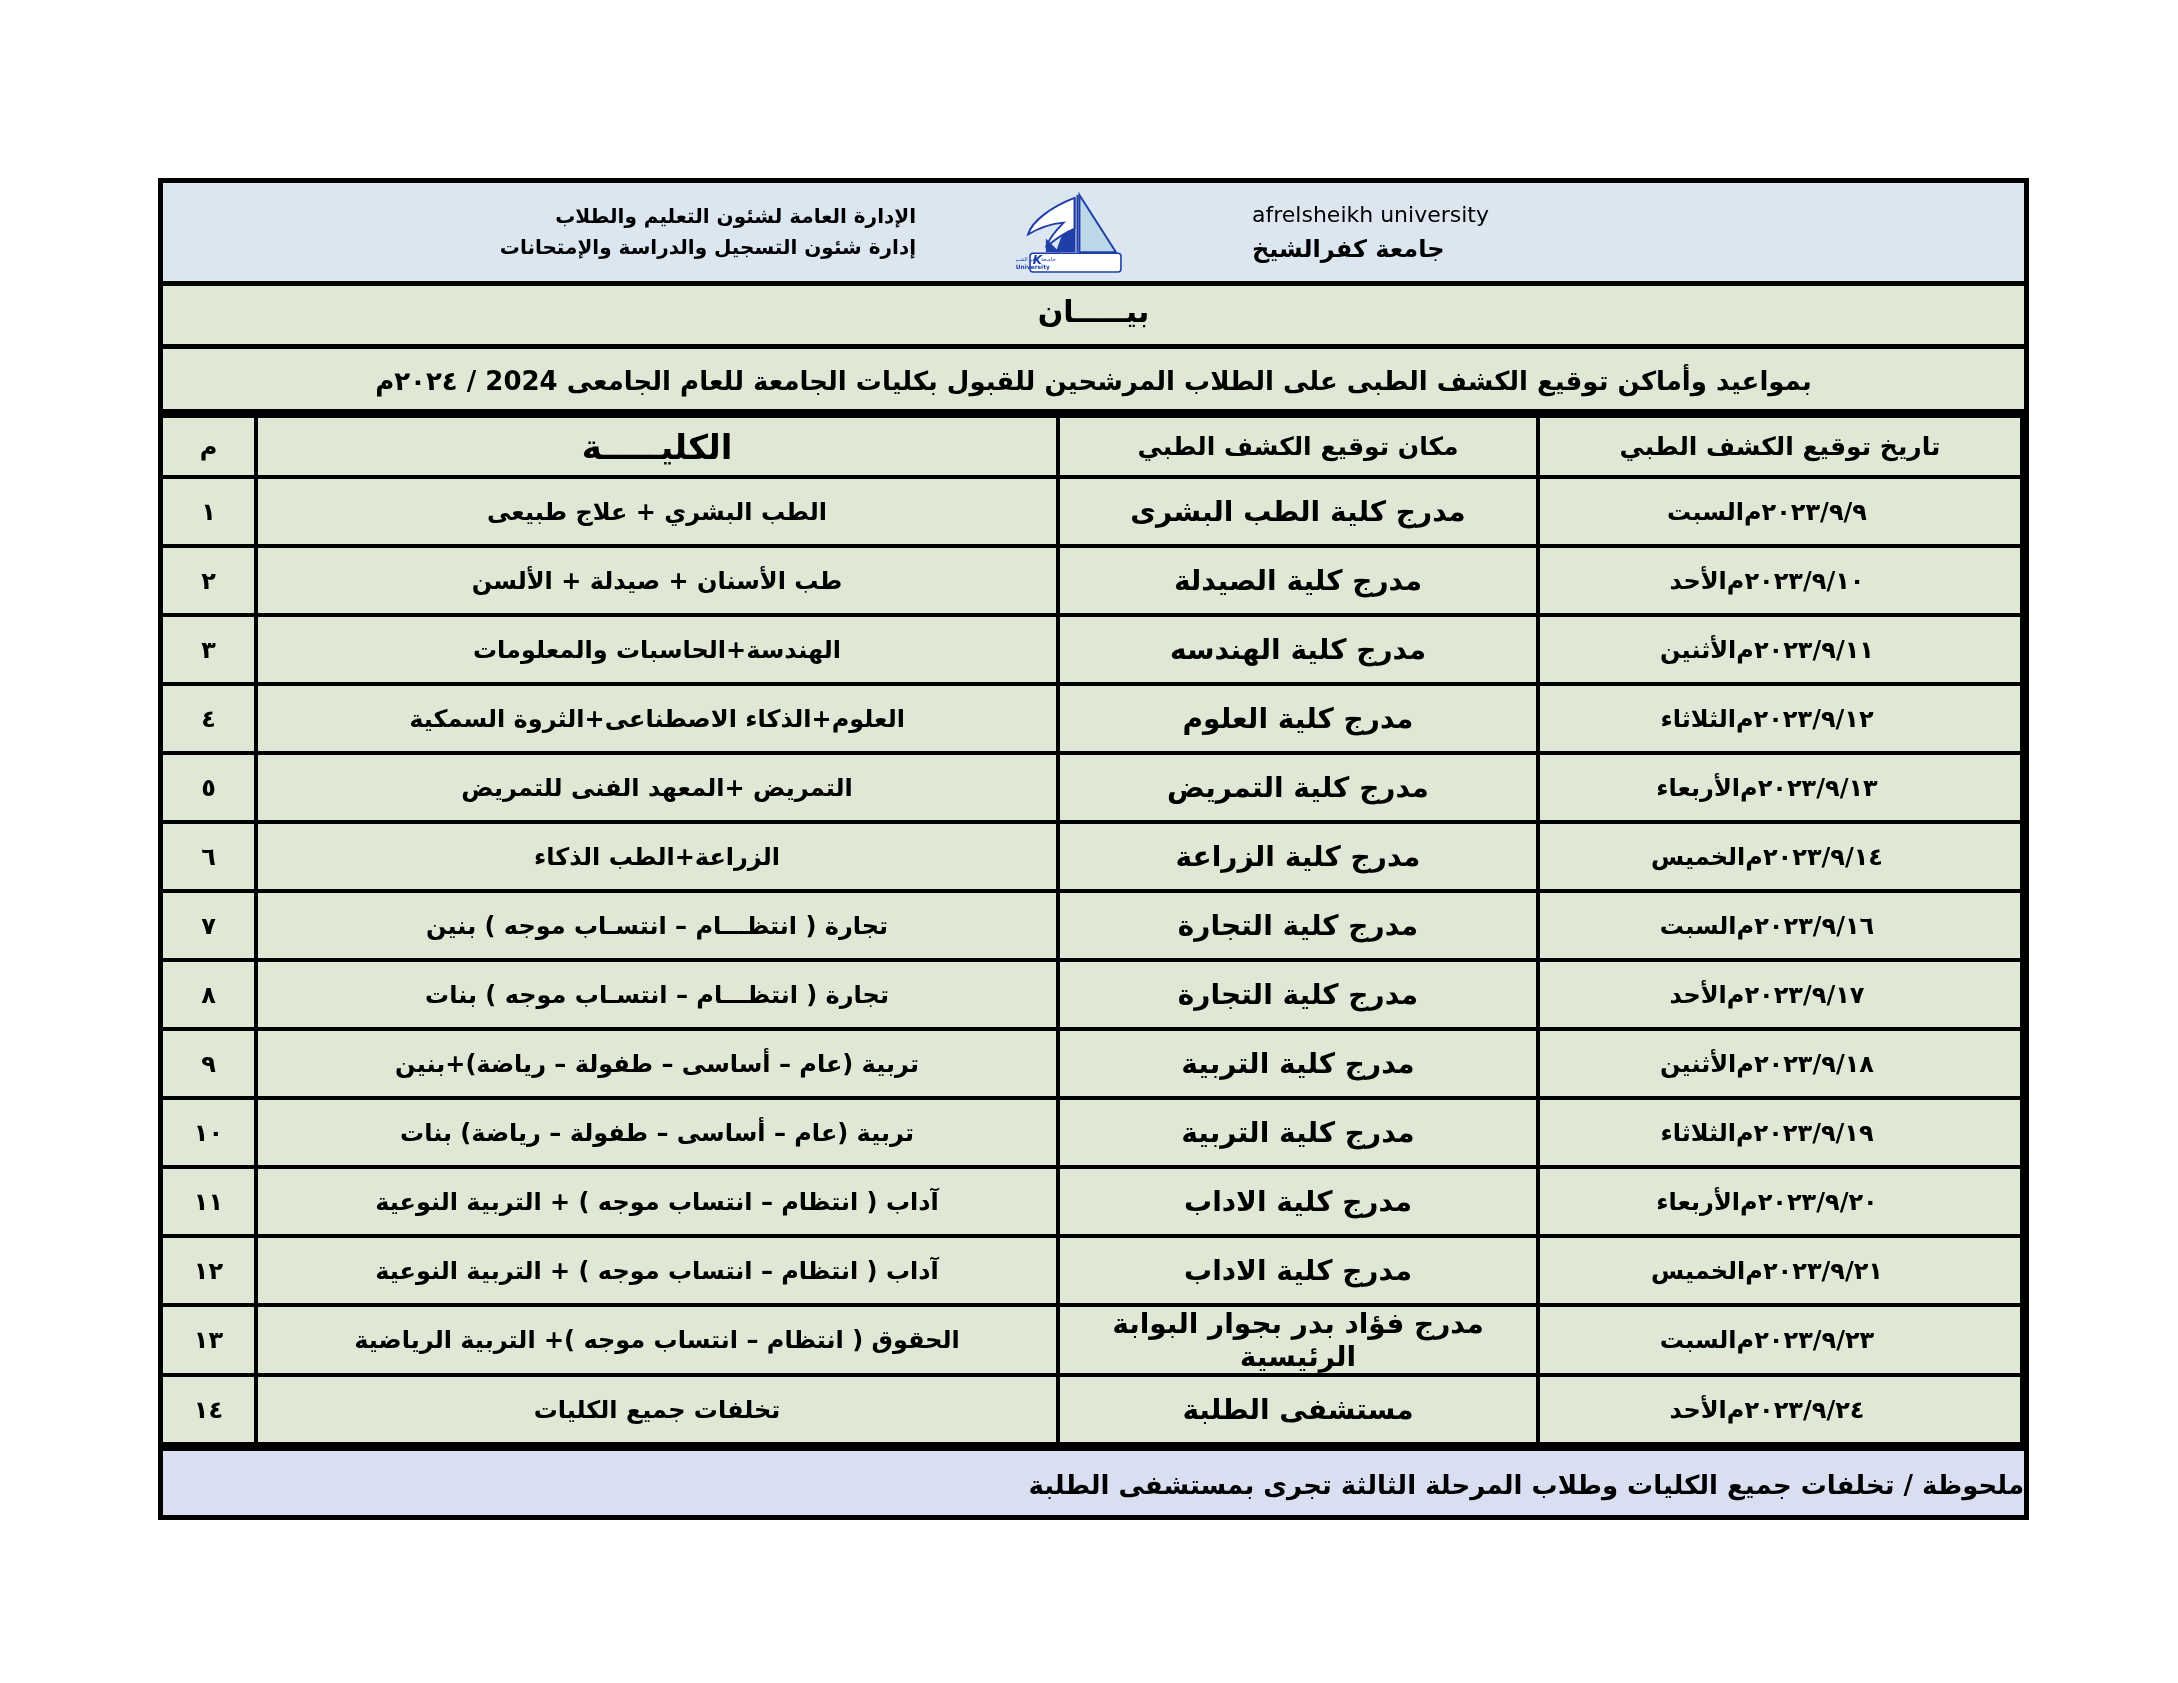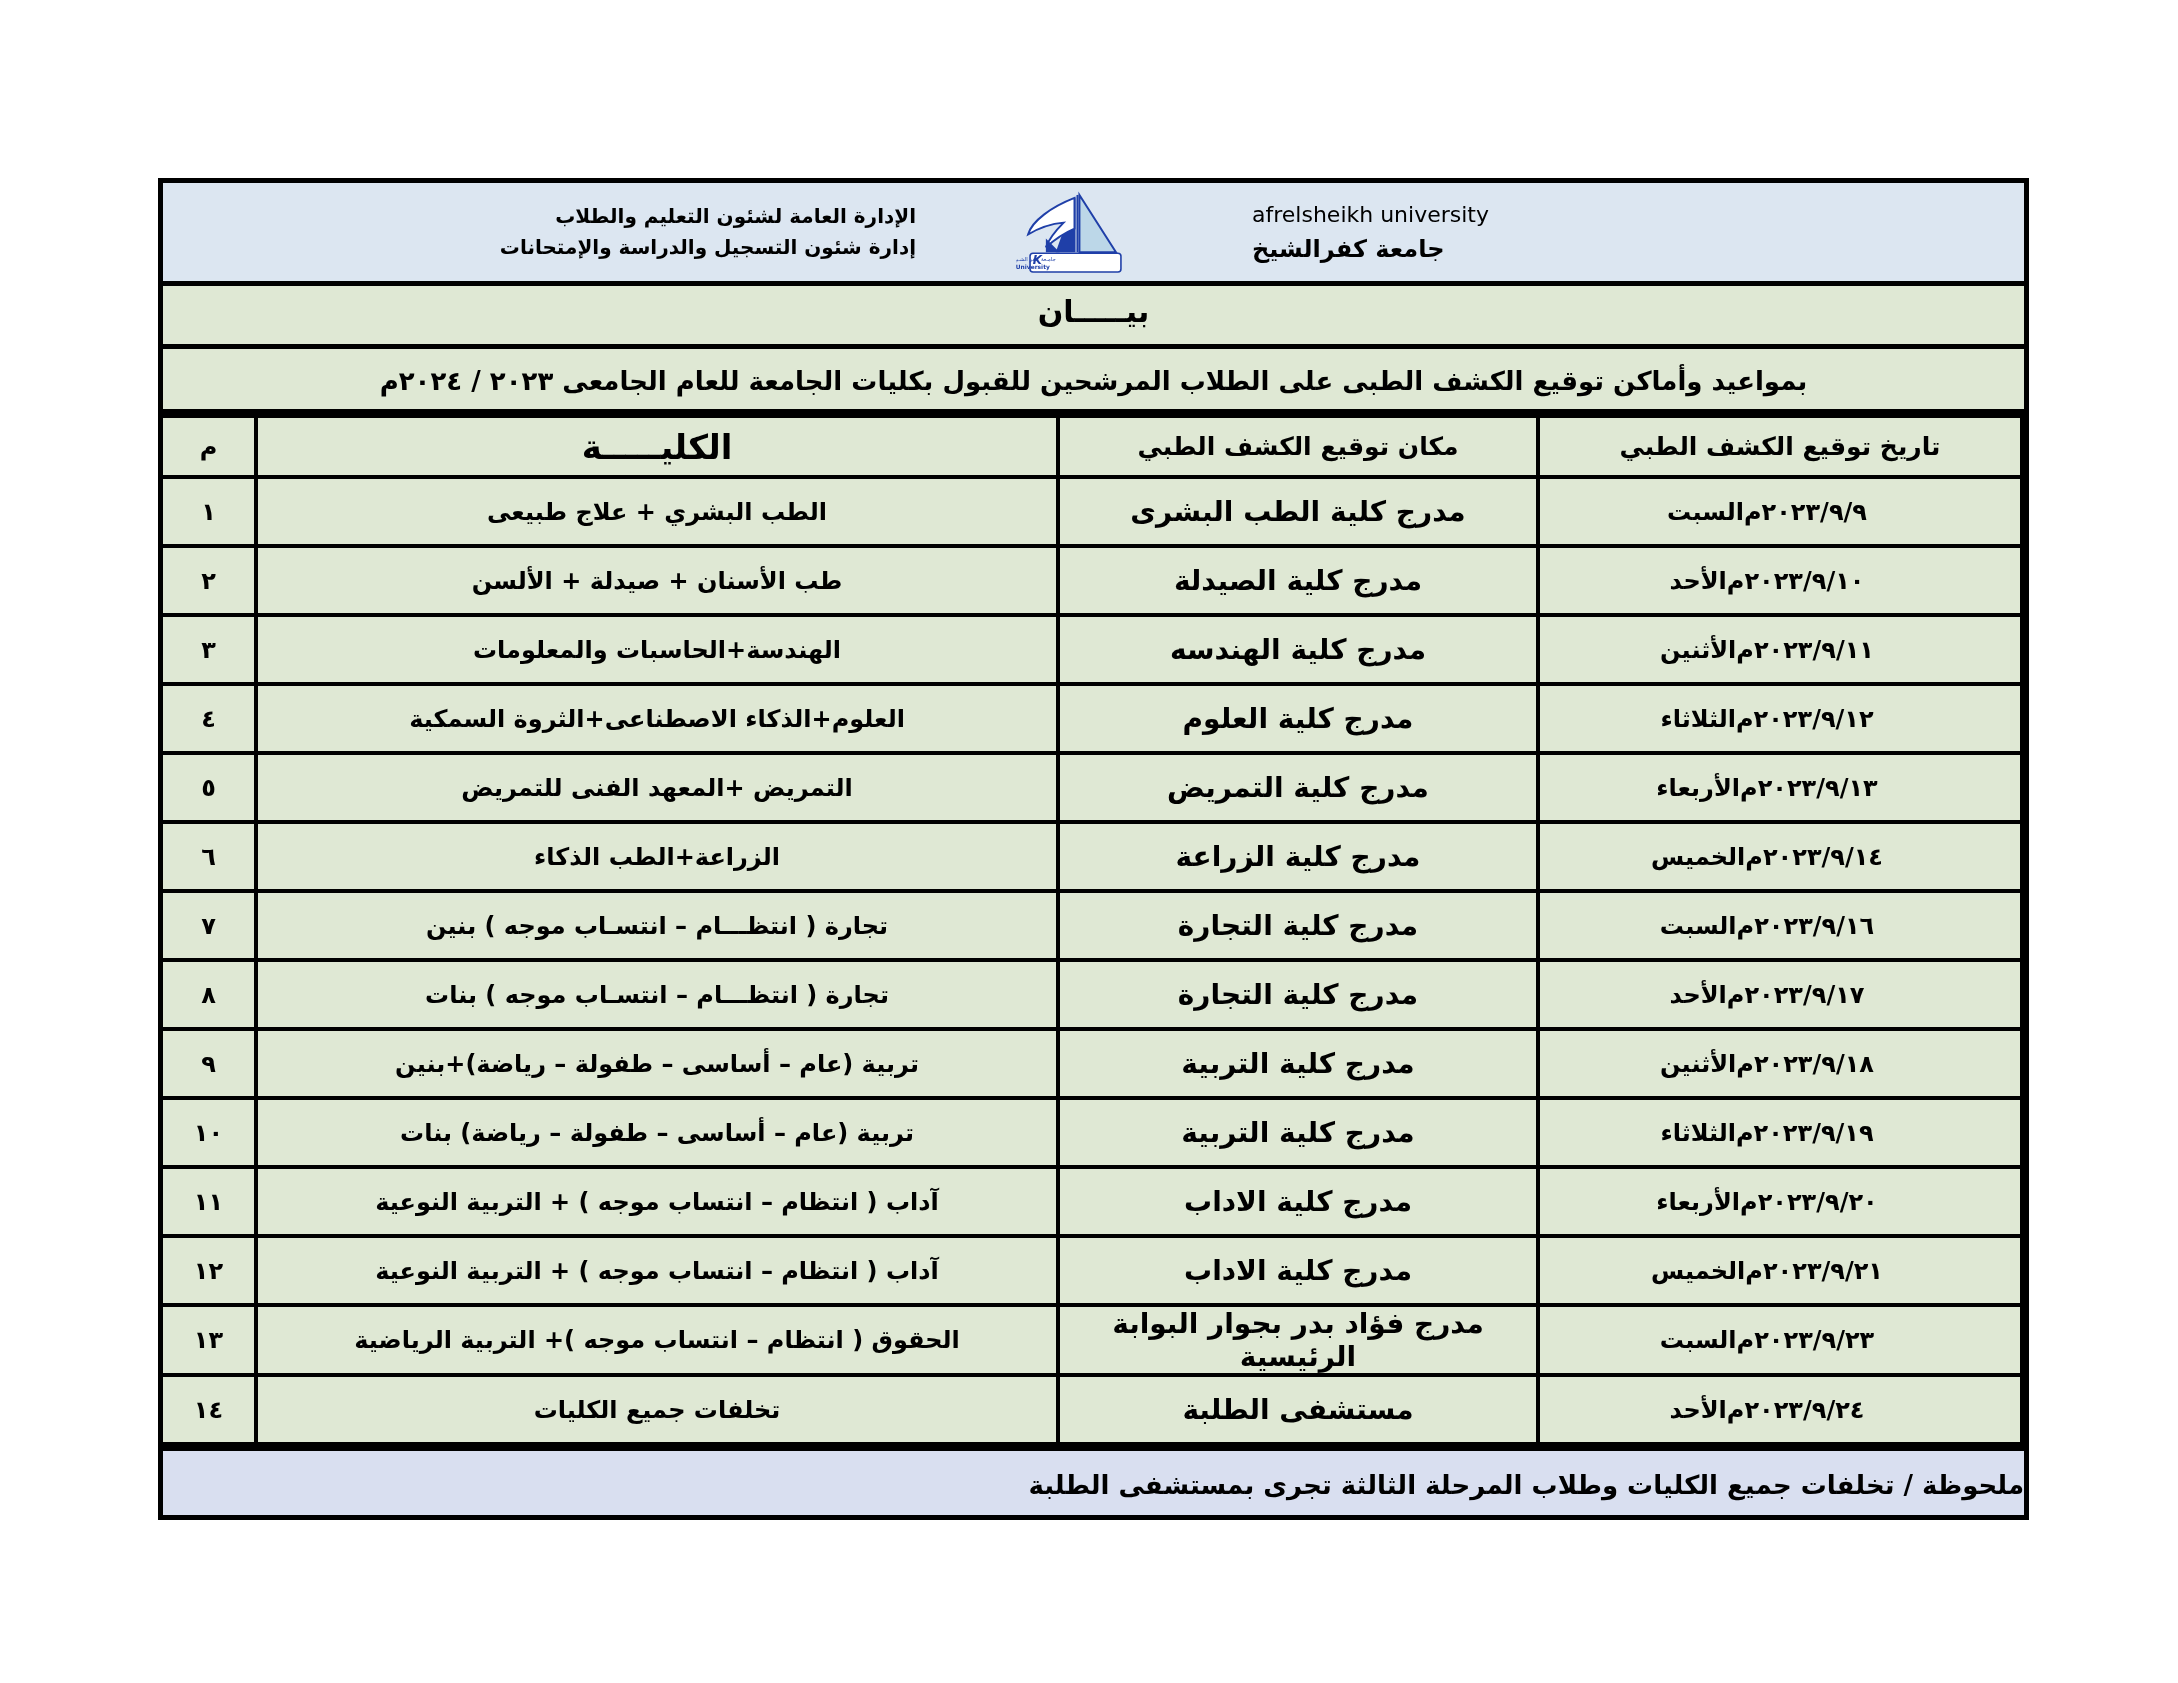--- a/index.html
+++ b/index.html
@@ -211,21 +211,21 @@
       </div>
 
       <div class="lh-left">
         <div class="lh-line-en">afrelsheikh university</div>
         <div class="lh-line-ar-left">جامعة  كفرالشيخ</div>
       </div>
 
     </div>
 
     <div class="title-row title-main">بيـــــان</div>
-    <div class="title-row title-sub">بمواعيد وأماكن توقيع الكشف الطبى على الطلاب المرشحين للقبول بكليات الجامعة للعام الجامعى ٢٠٢٣ / ٢٠٢٤م</div>
+    <div class="title-row title-sub">بمواعيد وأماكن توقيع الكشف الطبى على الطلاب المرشحين للقبول بكليات الجامعة للعام الجامعى 2024 / ٢٠٢٤م</div>
 
     <table class="sched">
       <colgroup>
         <col class="c-date">
           <col class="c-place">
           <col class="c-coll">
           <col class="c-num">
       </colgroup>
       <thead>
         <tr>

